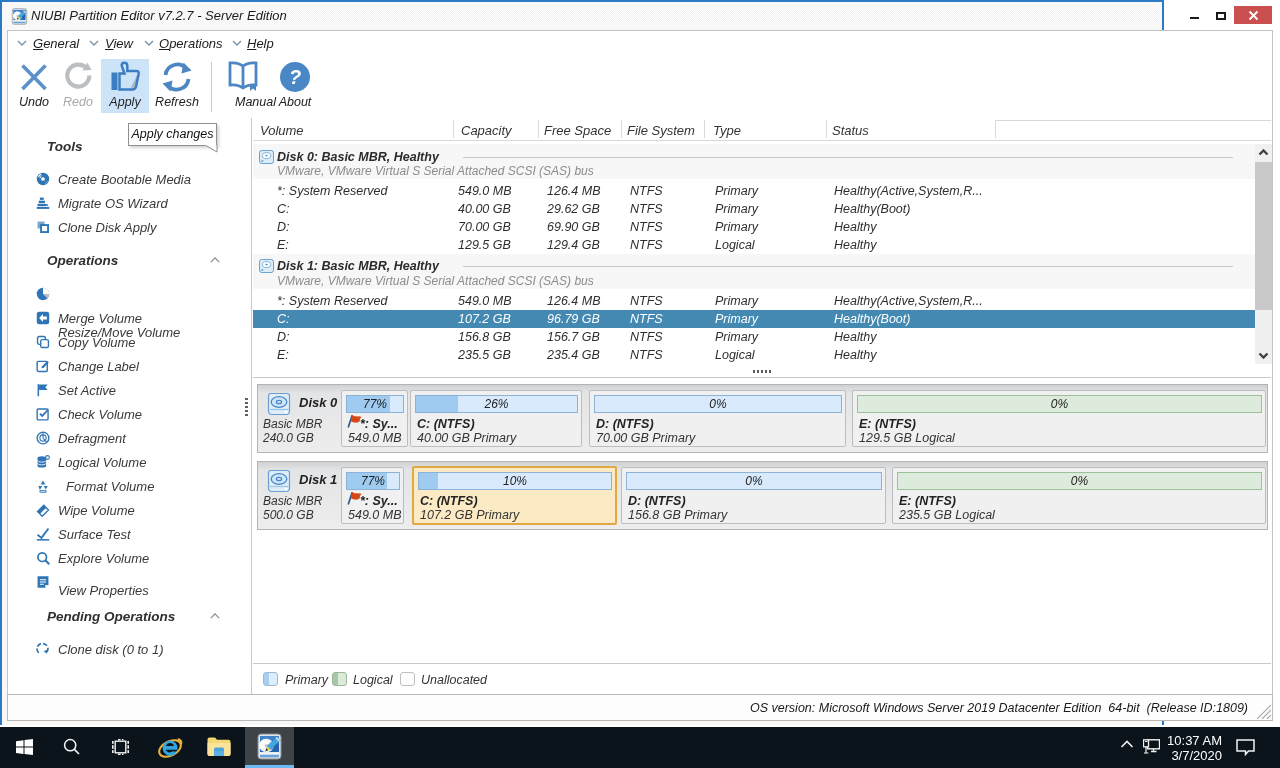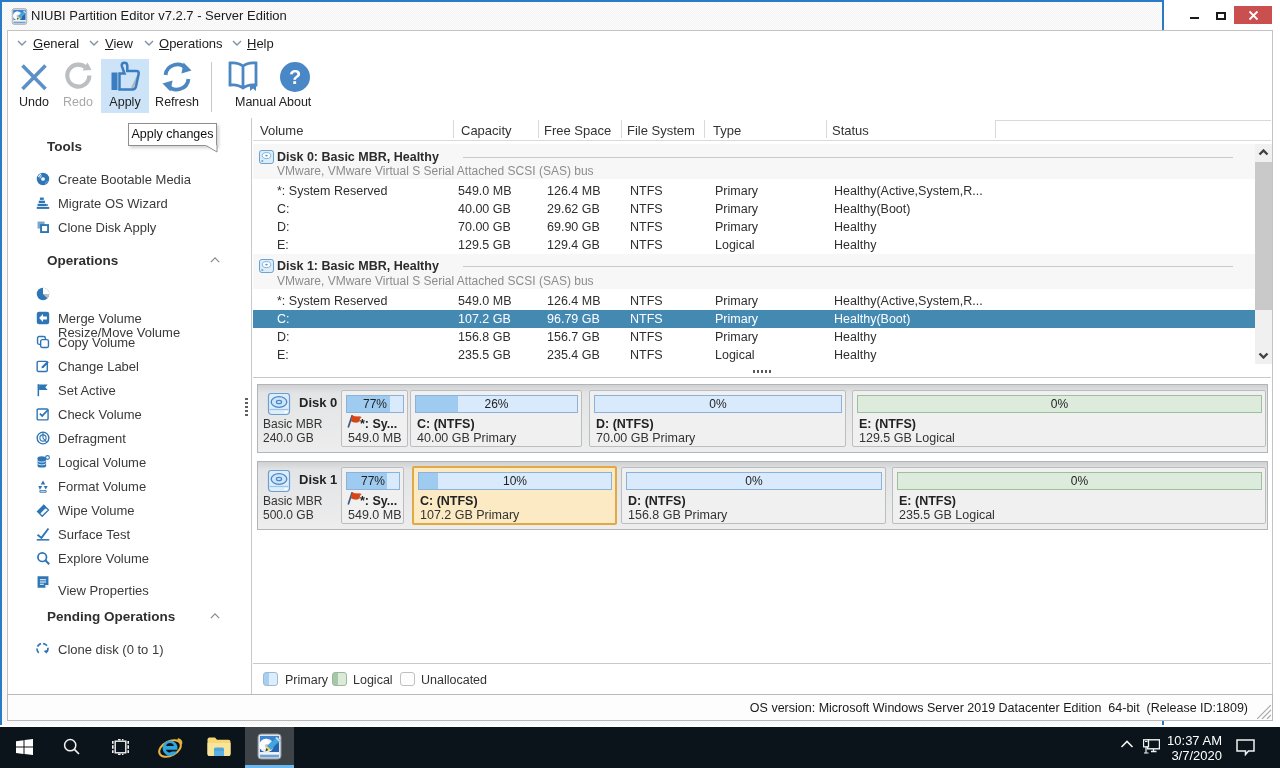--- a/index.html
+++ b/index.html
@@ -5,20 +5,21 @@
 * { margin:0; padding:0; box-sizing:border-box; }
 html,body { width:1280px; height:768px; overflow:hidden; }
 body { font-family:"Liberation Sans", sans-serif; background:#fff; position:relative; }
 .abs { position:absolute; }
 
 #win { position:absolute; left:0; top:0; width:1164px; height:725px;
   border:2px solid #2a7ac6; border-bottom:none;
   background:#f6f7f8;
   background-image:conic-gradient(#f3f3f4 25%, #fdfdfd 25% 50%, #f3f3f4 50% 75%, #fdfdfd 75%);
   background-size:2px 2px;
+  font-style:italic;
 }
 #titlebar { position:absolute; left:0; top:0; width:1276px; height:28px; }
 #title-text { position:absolute; left:29px; top:6px; font-size:13px; color:#1b1b1b; }
 #btn-min { position:absolute; left:1188px; top:15px; width:9px; height:2px; background:#1a1a1a; }
 #btn-max { position:absolute; left:1214px; top:10px; width:10px; height:8px; border:2px solid #1a1a1a; }
 #btn-close { position:absolute; left:1232px; top:4px; width:38px; height:18px; background:#c9504f;
   color:#fff; font-size:12px; font-weight:bold; text-align:center; line-height:18px; }
 
 #client { position:absolute; left:5px; top:28px; width:1266px; height:691px;
   background:#fff; border:1px solid #c3c3c3; }
@@ -262,21 +263,21 @@
       <div class="sb-item" style="top:336.5px;">Logical Volume</div>
 
       <svg class="sb-ico" style="top:361.0px;" viewBox="0 0 18 18">
           <g fill="#2e75b5">
             <path d="M9 2 L12 7 L6 7 Z"></path>
             <path d="M3 9 L8 9 L5 14 Z M3 9"></path>
             <path d="M10 9 L15 9 L12.5 13.5 Z"></path>
             <path d="M5 15 L13 15 L13 17 L5 17 Z" fill="none" stroke="#2e75b5" stroke-width="1.2"></path>
           </g>
         </svg>
-      <div class="sb-item" style="top:360.5px;">Format Volume</div>
+      <div class="sb-item" style="top:360.5px;margin-left:8px;">Format Volume</div>
 
       <svg class="sb-ico" style="top:385.0px;" viewBox="0 0 18 18">
           <path d="M2 11 L10 3 L16 9 L8 17 Z M5 8 L13 6" fill="none" stroke="#2e75b5" stroke-width="1.8"></path>
           <path d="M2 11 L10 3 L13 6 L5 14 Z" fill="#2e75b5"></path>
         </svg>
       <div class="sb-item" style="top:384.5px;">Wipe Volume</div>
 
       <svg class="sb-ico" style="top:409.0px;" viewBox="0 0 18 18">
           <path d="M2 10 L7 14 L16 2" fill="none" stroke="#2e75b5" stroke-width="2.4"></path>
           <path d="M1 16.5 L17 16.5" stroke="#2e75b5" stroke-width="2"></path>

